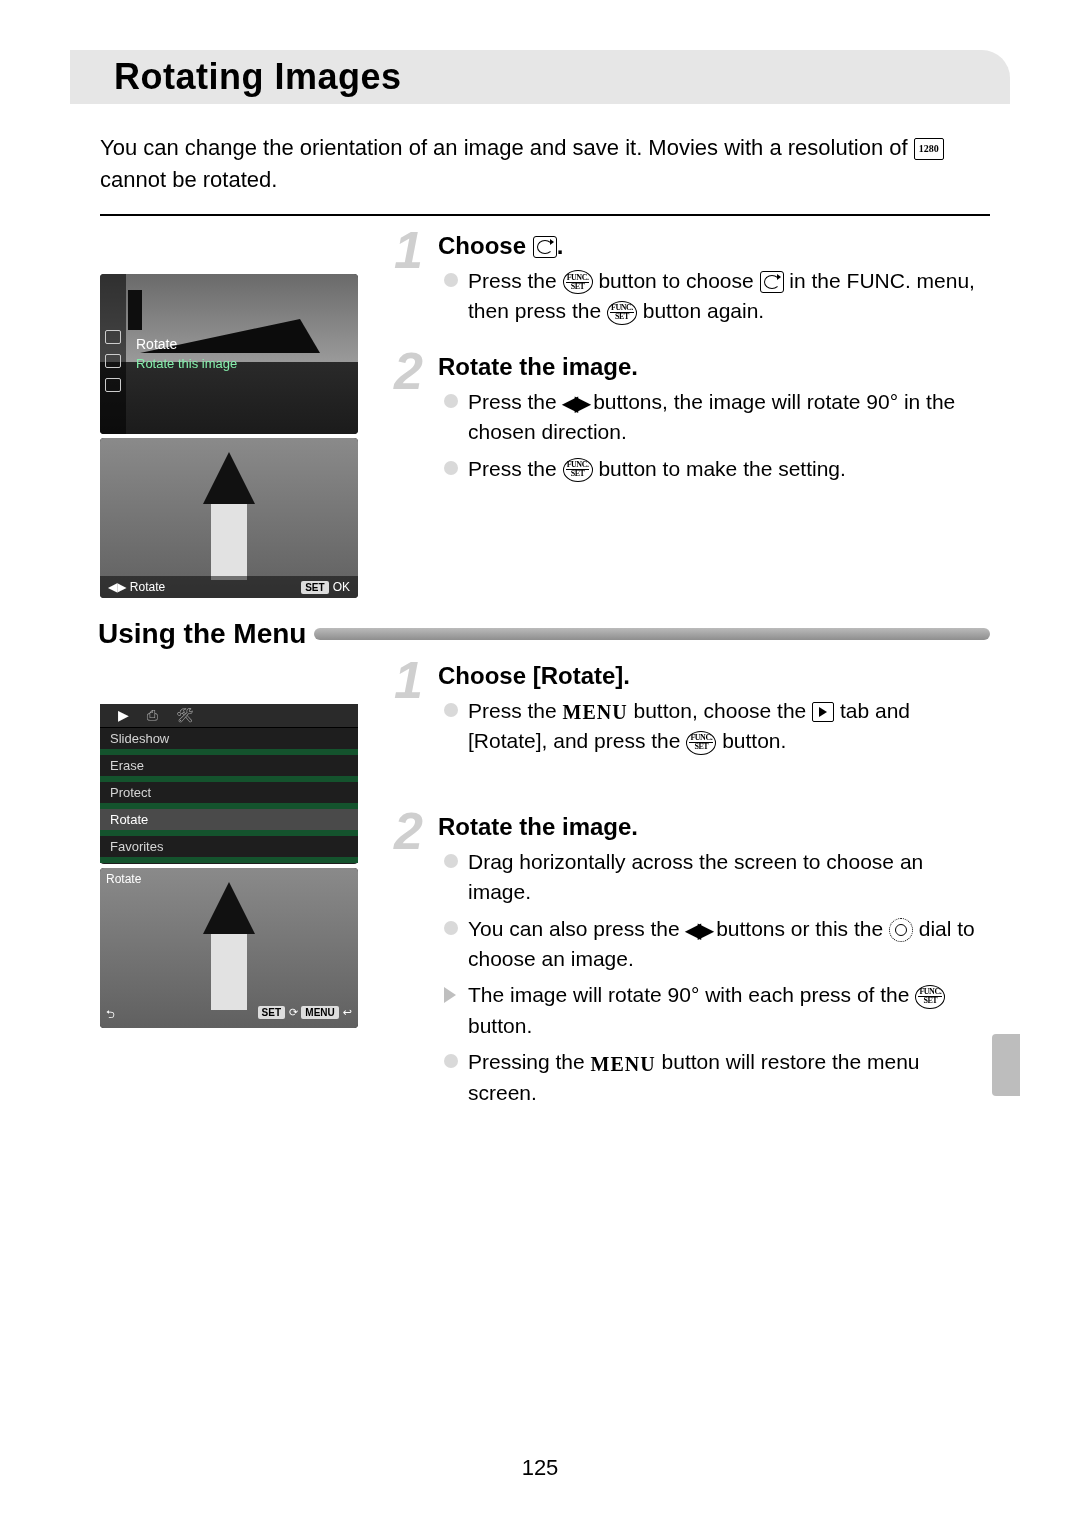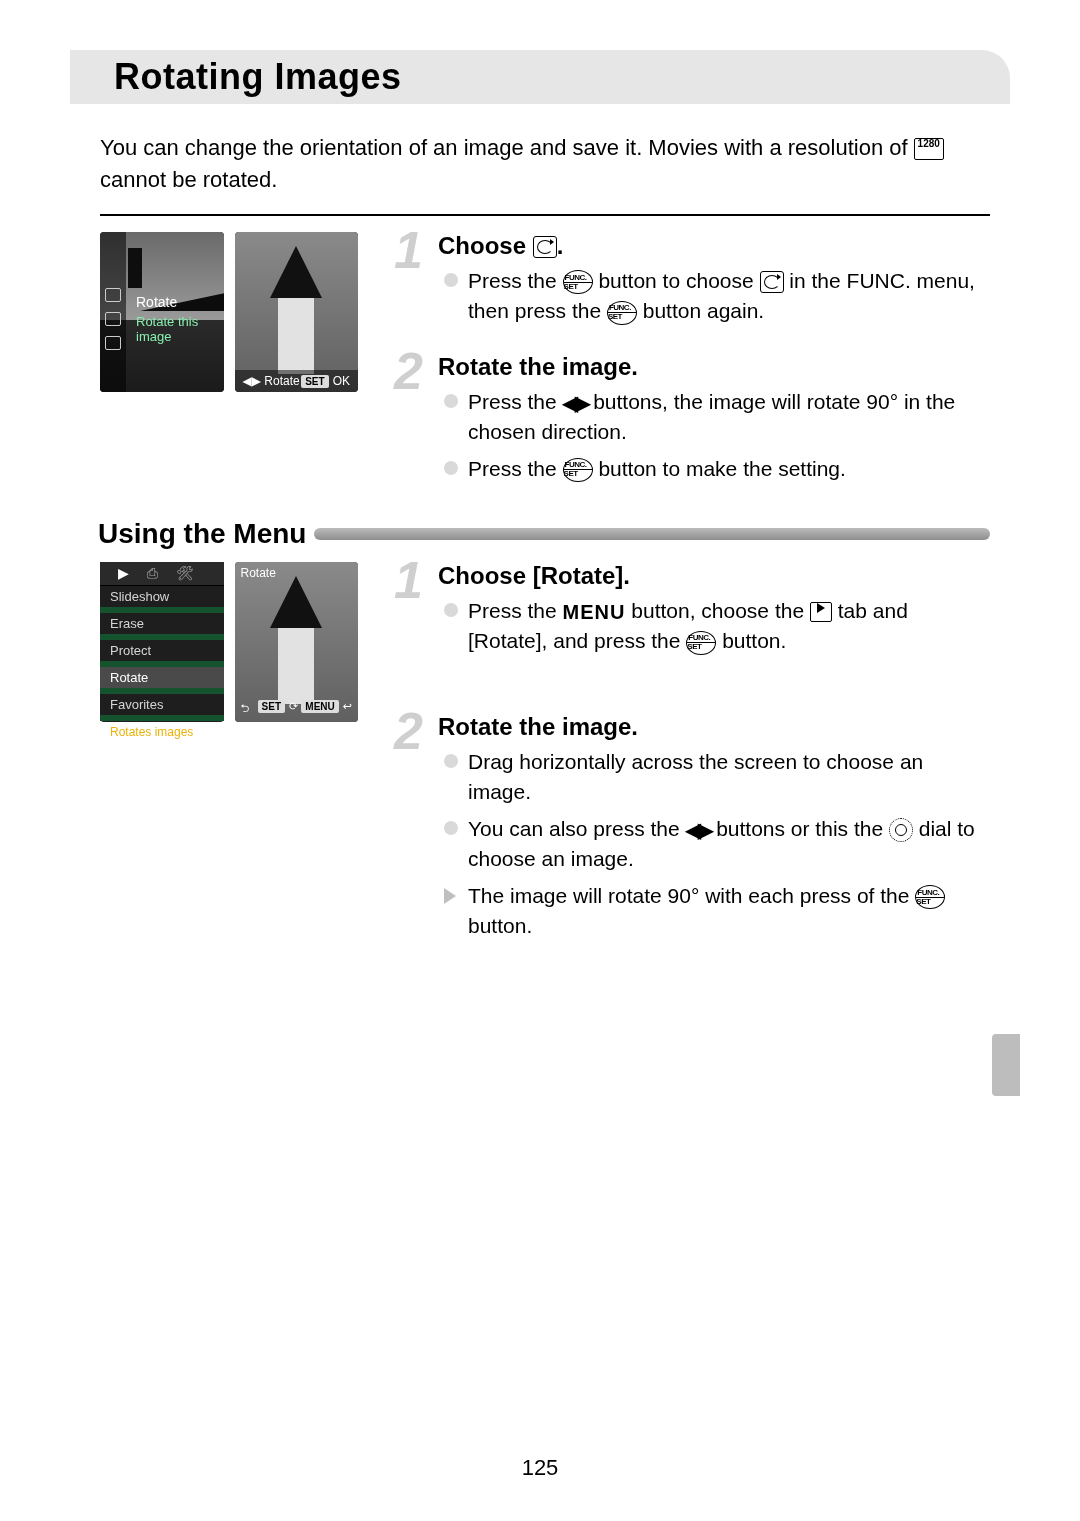--- a/index.html
+++ b/index.html
@@ -49,22 +49,23 @@
   }
   .row {
     display: flex;
     gap: 38px;
     margin-bottom: 12px;
   }
   .thumb-col {
     width: 258px;
     flex: 0 0 258px;
     display: flex;
-    flex-direction: row;
-    gap: 11px;
+    flex-direction: column;
+    gap: 4px;
+    margin-top: 42px;
   }
   .thumb {
     width: 258px;
     height: 160px;
     background: #111;
     border-radius: 4px;
     position: relative;
     overflow: hidden;
   }
   .thumb .sky {
@@ -169,22 +170,22 @@
   .thumb3 .topline{position:absolute;top:4px;left:6px;font-size:12px;color:#fff;}
   .thumb3 .footline{position:absolute;bottom:3px;left:6px;right:6px;display:flex;justify-content:space-between;color:#fff;font-size:11px;}
   .side-tab {
     position:absolute; right:60px; top:1034px; width:28px; height:62px; background:#bdbdbd; border-radius:4px 0 0 4px;
   }
   .page-num {
     position:absolute; bottom:40px; left:0; right:0; text-align:center; font-size:22px;
   }
 
   .glyph {
-    display:inline-flex; vertical-align:middle; justify-content:center; 
-    font-size:14px; line-height:1;
+    display:inline-flex; vertical-align:middle; justify-content:center; align-items:center;
+    font-size:14px; line-height:1;font-family:Liberation Serif, serif;
   }
   .glyph-funcset {
     width:30px;height:24px;border:1.5px solid #000;border-radius:50%;
     flex-direction:column; font-size:8px; font-weight:bold; letter-spacing:-0.5px;
   }
   .glyph-funcset .l1{border-bottom:1px solid #000; padding:0 1px;}
   .glyph-rotate {
     width:24px;height:22px;border:1.5px solid #000;border-radius:3px;position:relative;
   }
   .glyph-rotate::before {
@@ -351,20 +352,24 @@
           <span class="dot"></span>
           <span><span>You can also press the </span><span class="glyph glyph-lr">◀▶</span><span> buttons or this the </span><span class="glyph glyph-dial"></span><span> dial to choose an image.</span></span>
         </div>
         <div class="bullet">
           <span class="tri"></span>
           <span><span>The image will rotate 90° with each press of the </span><span class="glyph glyph-funcset">
                 <span class="l1">FUNC.</span>
                 <span>SET</span>
               </span><span> button.</span></span>
         </div>
+        <div class="bullet">
+          <span class="dot"></span>
+          <span><span>Pressing the </span><span class="glyph glyph-menu">MENU</span><span> button will restore the menu screen.</span></span>
+        </div>
       </div>
     </div>
   </div>
 
 </div>
 
 <div class="side-tab"></div>
 <div class="page-num">125</div>
 
 </body></html>

